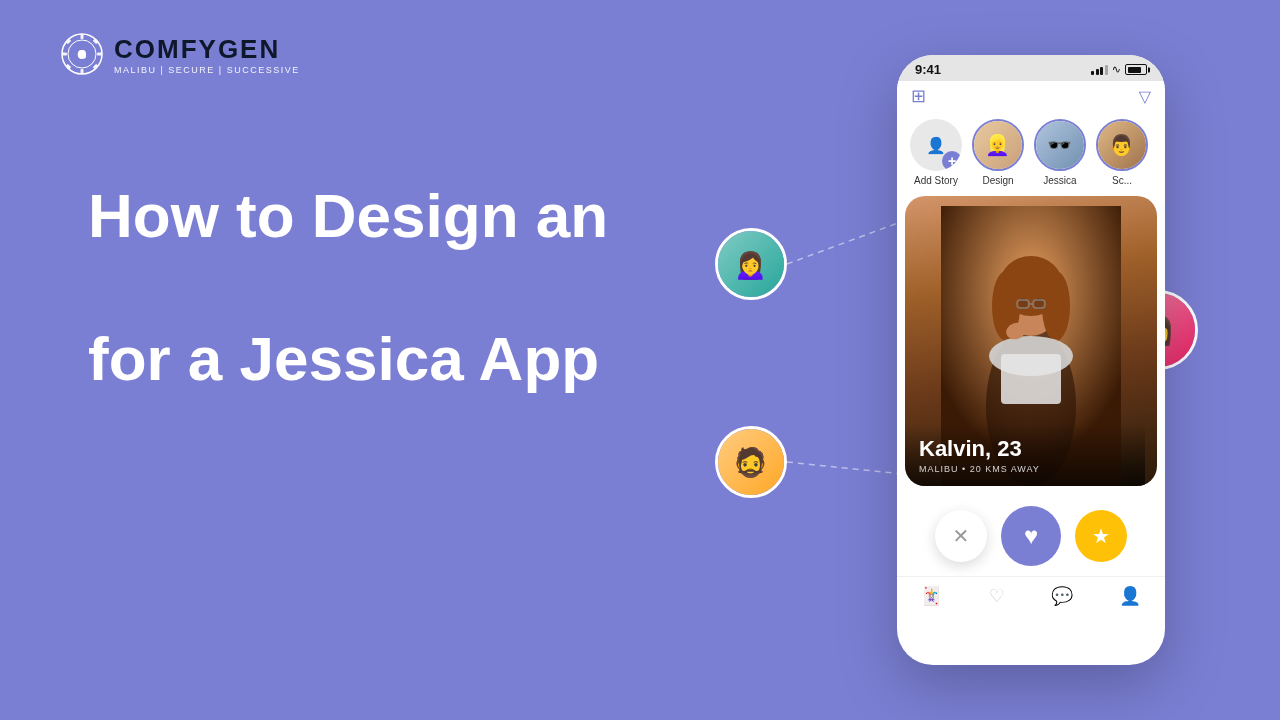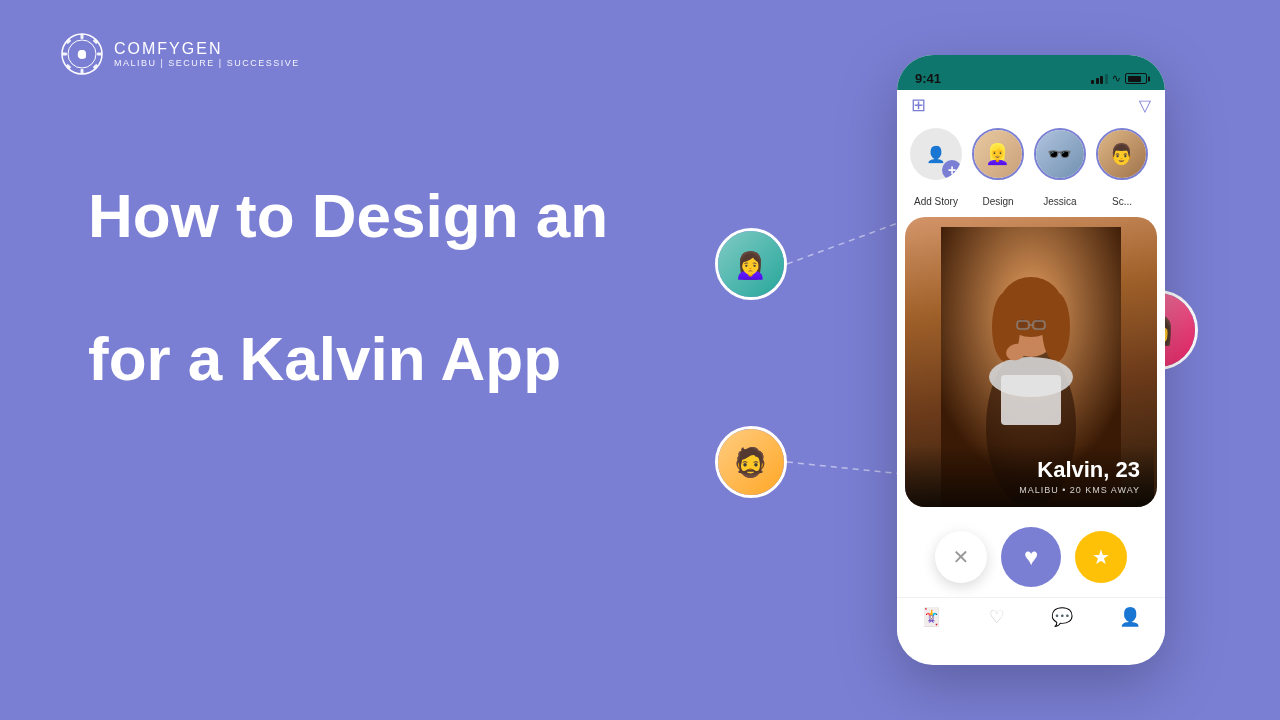--- a/index.html
+++ b/index.html
@@ -27,23 +27,23 @@
       width: 44px;
       height: 44px;
     }
 
     .logo-text-block {
       display: flex;
       flex-direction: column;
     }
 
     .logo-name {
-      color: #ffffff;
-      font-size: 16px;
-      font-weight: 400;
+      color: #0f172a;
+      font-size: 26px;
+      font-weight: 700;
       letter-spacing: 2px;
     }
 
     .logo-tagline {
       color: white;
       font-size: 9px;
       letter-spacing: 1.5px;
       opacity: 0.9;
     }
 
@@ -120,22 +120,22 @@
       overflow: hidden;
       display: flex;
       flex-direction: column;
     }
 
     
     .status-bar {
       display: flex;
       justify-content: space-between;
       align-items: center;
-      padding: 16px 18px 4px;
-      background: #0f766e;
+      padding: 7px 18px 4px;
+      background: #e5e5e5;
     }
 
     .status-time {
       font-size: 13px;
       font-weight: 700;
       color: #111;
     }
 
     .status-icons {
       display: flex;
@@ -226,21 +226,21 @@
       width: 52px;
       height: 52px;
       border-radius: 50%;
       overflow: hidden;
       position: relative;
     }
 
     .story-label {
       font-size: 10px;
       color: #333;
-      margin-top: 16px;
+      margin-top: 4px;
       text-align: center;
     }
 
     
     .add-story-avatar {
       background: #f0f0f0;
       display: flex;
       align-items: center;
       justify-content: center;
     }
@@ -268,24 +268,23 @@
       overflow: hidden;
       position: relative;
       flex: 1;
       max-height: 290px;
     }
 
     .profile-info-overlay {
       position: absolute;
       bottom: 0;
       left: 0;
-      right: 3px;
+      right: 12px;
       padding: 12px 14px;
       background: linear-gradient(to top, rgba(0,0,0,0.7) 0%, transparent 100%);
-      text-align: right;
     }
 
     .profile-name {
       color: white;
       font-size: 22px;
       font-weight: 800;
     }
 
     .profile-location {
       color: rgba(255,255,255,0.8);
@@ -452,21 +451,21 @@
   <div class="logo-text-block">
     <span class="logo-name">COMFYGEN</span>
     <span class="logo-tagline">MALIBU | SECURE | SUCCESSIVE</span>
   </div>
 </div>
 
 <div class="headline">
   <h1>
     <span>How to Design an</span><br>
     <br>
-    <span>for a Kalvin App</span>
+    <span>for a Jessica App</span>
   </h1>
 </div>
 
 <div class="float-avatar float-avatar-1">
   <div class="face-float-1">🙍‍♀️</div>
 </div>
 
 <div class="float-avatar float-avatar-2">
   <div class="face-float-2">🧔</div>
 </div>

